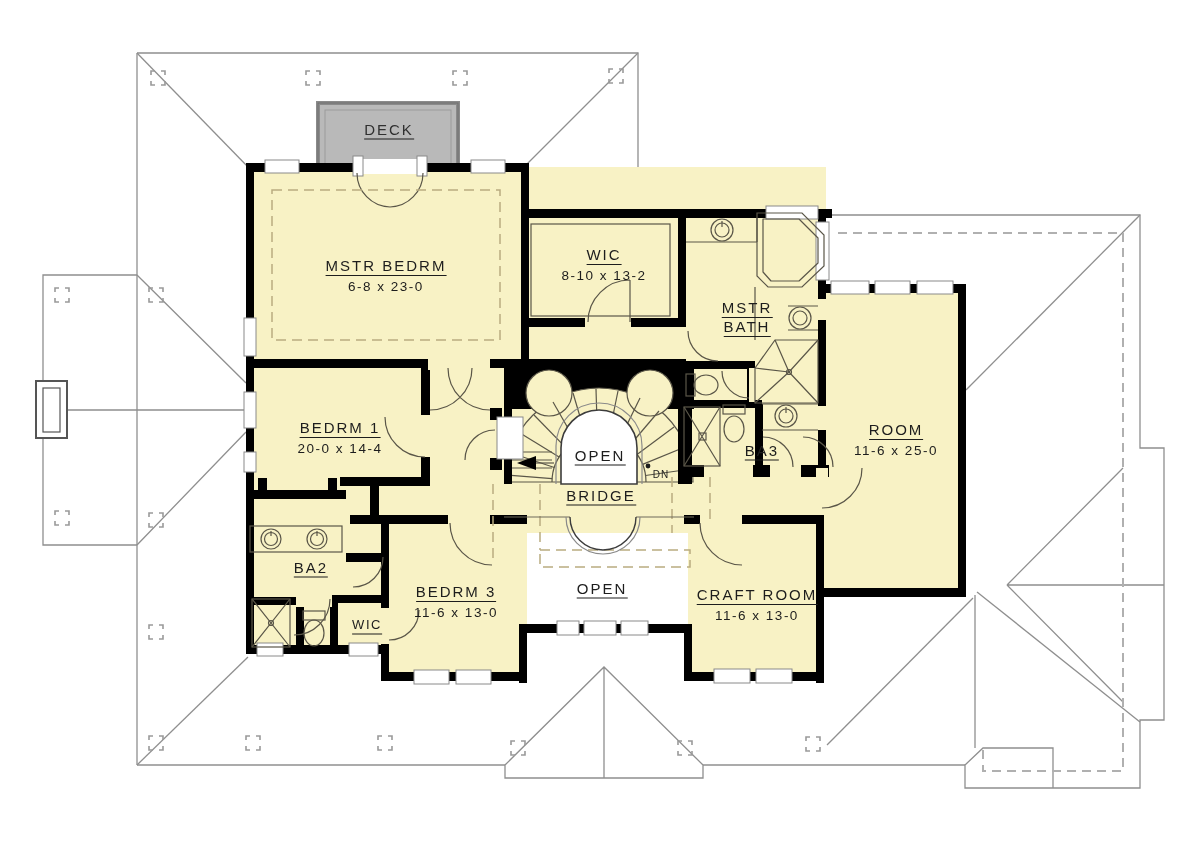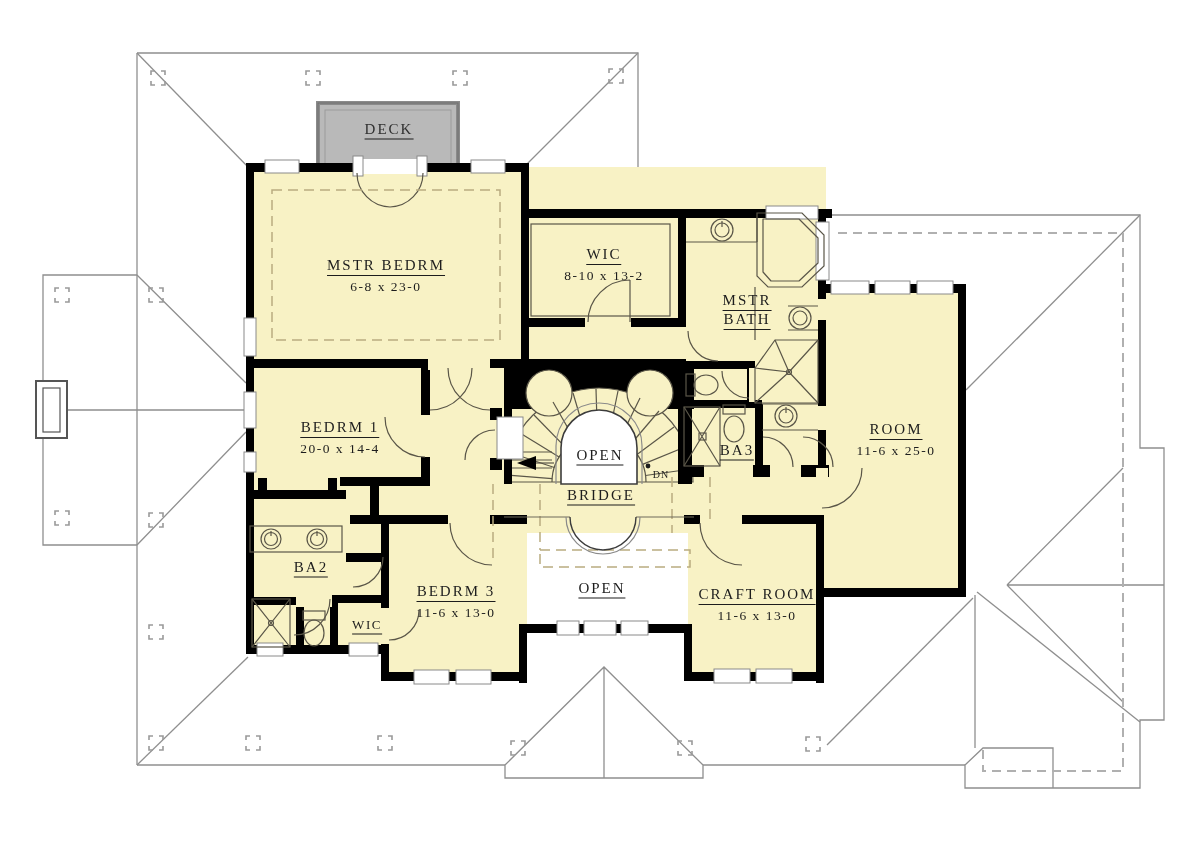--- a/index.html
+++ b/index.html
@@ -1,17 +1,17 @@
 <!DOCTYPE html>
 <html style="--room-fill: #f8f2c5; --wall: #000000; --roof-line: #8f8f8f; --roof-dash: #b0b0b0; --fixture: #5a5648; --ceil-dash: #b9ac80;"><head>
 <meta charset="utf-8">
 <style>
   html,body{margin:0;padding:0;background:#ffffff;}
   .stage{position:relative;width:1200px;height:843px;margin:0 auto;background:#fff;overflow:hidden;
-         font-family:Liberation Serif, serif;}
+         font-family:Liberation Sans, sans-serif;}
   .stage svg{position:absolute;left:0;top:0;}
   
   .rm{fill:var(--room-fill);}
   .wl{fill:var(--wall);}
   .roof{stroke:var(--roof-line);stroke-width:1.3;fill:none;}
   .roofd{stroke:var(--roof-dash);stroke-width:2;fill:none;stroke-dasharray:9 6;}
   .fix{stroke:var(--fixture);stroke-width:1.2;fill:none;}
   .fixf{stroke:var(--fixture);stroke-width:1.2;fill:var(--room-fill);}
   .door{stroke:var(--fixture);stroke-width:1.2;fill:none;}
   .win{fill:#ffffff;stroke:#8a8a8a;stroke-width:1;}
@@ -331,40 +331,40 @@
   <div class="lbl" style="left:386px;top:276px">
     <span class="nm">MSTR BEDRM</span>
     <span class="dim">6-8 x 23-0</span>
   </div>
 
   <div class="lbl" style="left:604px;top:265px">
     <span class="nm">WIC</span>
     <span class="dim">8-10 x 13-2</span>
   </div>
 
-  <div class="lbl" style="left:747px;top:311px">
+  <div class="lbl" style="left:747px;top:318px">
     <span class="nm">MSTR</span><br>
     <span class="nm">BATH</span>
   </div>
 
   <div class="lbl" style="left:340px;top:438px">
     <span class="nm">BEDRM 1</span>
     <span class="dim">20-0 x 14-4</span>
   </div>
 
   <div class="lbl" style="left:896px;top:440px">
     <span class="nm">ROOM</span>
     <span class="dim">11-6 x 25-0</span>
   </div>
 
   <div class="lbl" style="left:600px;top:456px"><span class="nm">OPEN</span></div>
 
   <div class="lbl plain" style="left:661px;top:474px"><span>DN</span></div>
 
-  <div class="lbl" style="left:737px;top:451px"><span class="nm">BA3</span></div>
+  <div class="lbl" style="left:762px;top:451px"><span class="nm">BA3</span></div>
 
   <div class="lbl" style="left:601px;top:496px"><span class="nm">BRIDGE</span></div>
 
   <div class="lbl" style="left:311px;top:568px"><span class="nm">BA2</span></div>
 
   <div class="lbl small" style="left:367px;top:625px"><span class="nm">WIC</span></div>
 
   <div class="lbl" style="left:456px;top:602px">
     <span class="nm">BEDRM 3</span>
     <span class="dim">11-6 x 13-0</span>

